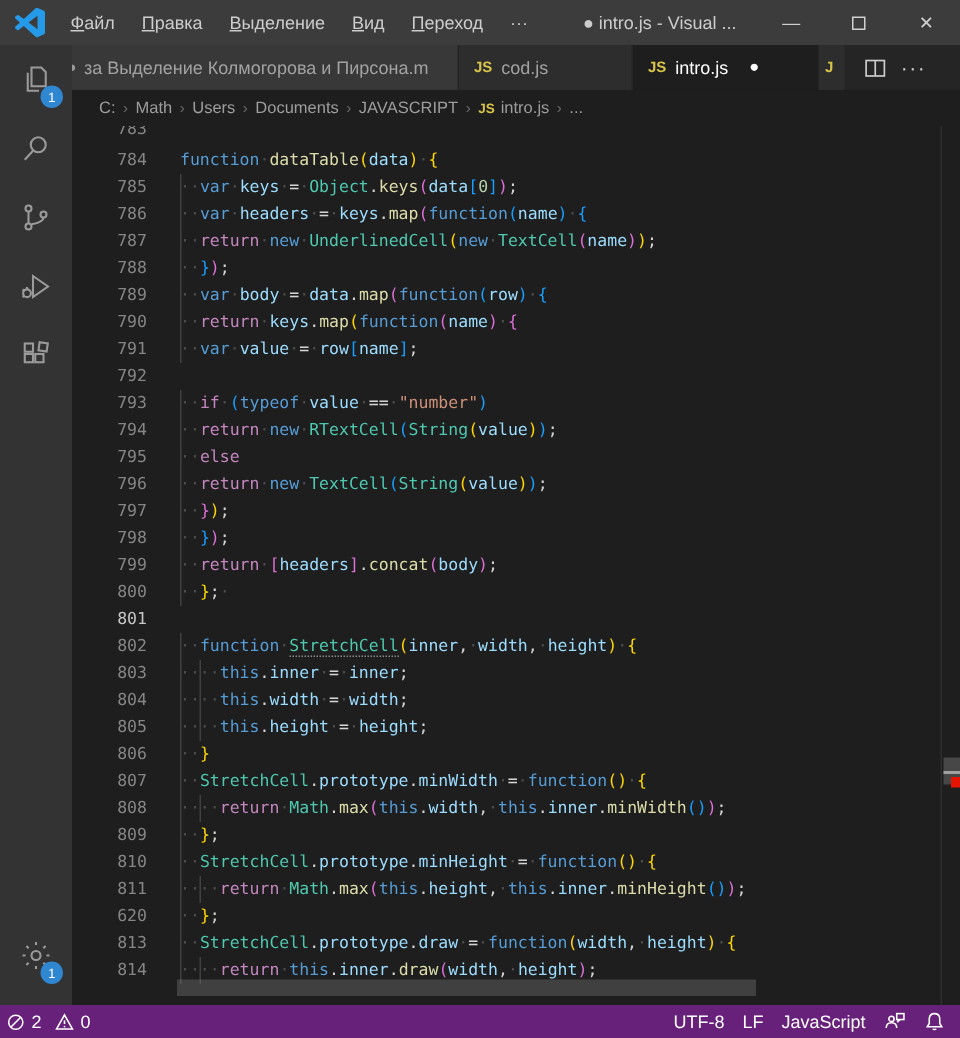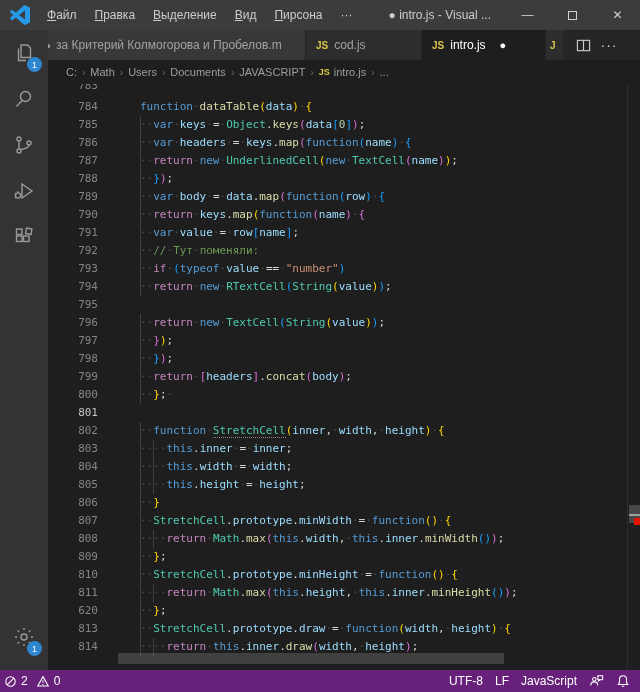--- a/index.html
+++ b/index.html
@@ -51,21 +51,21 @@
               justify-content:center; color:#9a9a9a; }
   .act-icon svg { display:block; }
   #act-settings { position:absolute; bottom:10px; left:0; }
   .badge { position:absolute; right:6px; bottom:4px; min-width:15px; height:15px; border-radius:8px;
            background:#2f86d1; color:#ffffff; font-size:9px; display:flex; align-items:center;
            justify-content:center; padding:0 3px; }
 
   
   #editor { position:absolute; left:48px; top:84px; width:592px; height:586px; background:#1e1e1e;
             overflow:hidden; font-family:"DejaVu Sans Mono", monospace; font-size:11px; }
-  .row { display:flex; height:18px; line-height:18px; white-space:pre;gap:20px; }
+  .row { display:flex; height:18px; line-height:18px; white-space:pre; }
   .row.partial { height:14px; overflow:hidden; }
   .row.partial .ln { margin-top:-7px; }
   .ln { flex:0 0 72px; width:72px; padding-right:22px; text-align:right; color:#858585; }
   .cur .ln { color:#c6c6c6; }
   .tx { position:relative; flex:1; overflow:hidden; }
   .cur .tx { background:rgba(255,255,255,0.045); }
   .g0 .tx::before { content:""; position:absolute; left:0; top:0; bottom:0;
                     border-left:1px solid #404040; }
   .g2 .tx::after { content:""; position:absolute; left:13px; top:0; bottom:0;
                    border-left:1px solid #404040; }
@@ -99,37 +99,37 @@
 
   <div id="titlebar">
     <svg id="vscode-logo" viewBox="0 0 24 24">
       <path fill="#259ae9" d="M23.15 2.587L18.21.35a1.49 1.49 0 0 0-1.7.29l-9.46 8.63-4.12-3.128a.999.999 0 0 0-1.276.057L.327 7.261A1 1 0 0 0 .326 8.74L3.899 12 .326 15.26a1 1 0 0 0 .001 1.479L1.65 17.94a.999.999 0 0 0 1.276.057l4.12-3.128 9.46 8.63a1.492 1.492 0 0 0 1.704.29l4.942-2.377A1.5 1.5 0 0 0 24 20.06V3.939a1.5 1.5 0 0 0-.85-1.352zm-5.146 14.861L10.826 12l7.178-5.448v10.896z"></path>
     </svg>
     <div id="menus" style="display: flex;">
         <div class="menu-item">Файл</div>
         <div class="menu-item">Правка</div>
         <div class="menu-item">Выделение</div>
         <div class="menu-item">Вид</div>
-        <div class="menu-item">Пирсона</div>
+        <div class="menu-item">Переход</div>
       </div>
     <div class="menu-item no-mnemonic">···</div>
     <div id="window-title">● intro.js - Visual ...</div>
     <div id="window-controls">
       <div class="win-btn">—</div>
       <div class="win-btn">
           <span class="box"></span>
         </div>
       <div class="win-btn">✕</div>
     </div>
   </div>
 
   <div id="tabbar">
     <div class="tab" id="tab-1">
       <span class="tab-sliver">◗</span>
-      <span>за Критерий Колмогорова и Пробелов.m</span>
+      <span>за Выделение Колмогорова и Пирсона.m</span>
     </div>
     <div class="tab" id="tab-2">
       <span class="js-badge">JS</span>
       <span>cod.js</span>
     </div>
     <div class="tab" id="tab-3">
       <span class="js-badge">JS</span>
       <span>intro.js</span>
       <span class="dirty-dot">●</span>
     </div>
@@ -217,24 +217,24 @@
     <div id="code">
         <div class="row partial"><span class="ln">783</span><span class="tx"></span></div>
         <div class="row"><span class="ln">784</span><span class="tx"><span style="color: rgb(86, 156, 214);">function</span><span style="color: rgb(77, 77, 77);">·</span><span style="color: rgb(220, 220, 170);">dataTable</span><span style="color: rgb(255, 215, 0);">(</span><span style="color: rgb(156, 220, 254);">data</span><span style="color: rgb(255, 215, 0);">)</span><span style="color: rgb(77, 77, 77);">·</span><span style="color: rgb(255, 215, 0);">{</span></span></div>
         <div class="row g0"><span class="ln">785</span><span class="tx"><span style="color: rgb(77, 77, 77);">··</span><span style="color: rgb(86, 156, 214);">var</span><span style="color: rgb(77, 77, 77);">·</span><span style="color: rgb(156, 220, 254);">keys</span><span style="color: rgb(77, 77, 77);">·</span><span style="color: rgb(212, 212, 212);">=</span><span style="color: rgb(77, 77, 77);">·</span><span style="color: rgb(78, 201, 176);">Object</span><span style="color: rgb(212, 212, 212);">.</span><span style="color: rgb(220, 220, 170);">keys</span><span style="color: rgb(218, 112, 214);">(</span><span style="color: rgb(156, 220, 254);">data</span><span style="color: rgb(23, 159, 255);">[</span><span style="color: rgb(181, 206, 168);">0</span><span style="color: rgb(23, 159, 255);">]</span><span style="color: rgb(218, 112, 214);">)</span><span style="color: rgb(212, 212, 212);">;</span></span></div>
         <div class="row g0"><span class="ln">786</span><span class="tx"><span style="color: rgb(77, 77, 77);">··</span><span style="color: rgb(86, 156, 214);">var</span><span style="color: rgb(77, 77, 77);">·</span><span style="color: rgb(156, 220, 254);">headers</span><span style="color: rgb(77, 77, 77);">·</span><span style="color: rgb(212, 212, 212);">=</span><span style="color: rgb(77, 77, 77);">·</span><span style="color: rgb(156, 220, 254);">keys</span><span style="color: rgb(212, 212, 212);">.</span><span style="color: rgb(220, 220, 170);">map</span><span style="color: rgb(218, 112, 214);">(</span><span style="color: rgb(86, 156, 214);">function</span><span style="color: rgb(23, 159, 255);">(</span><span style="color: rgb(156, 220, 254);">name</span><span style="color: rgb(23, 159, 255);">)</span><span style="color: rgb(77, 77, 77);">·</span><span style="color: rgb(23, 159, 255);">{</span></span></div>
         <div class="row g0"><span class="ln">787</span><span class="tx"><span style="color: rgb(77, 77, 77);">··</span><span style="color: rgb(197, 134, 192);">return</span><span style="color: rgb(77, 77, 77);">·</span><span style="color: rgb(86, 156, 214);">new</span><span style="color: rgb(77, 77, 77);">·</span><span style="color: rgb(78, 201, 176);">UnderlinedCell</span><span style="color: rgb(255, 215, 0);">(</span><span style="color: rgb(86, 156, 214);">new</span><span style="color: rgb(77, 77, 77);">·</span><span style="color: rgb(78, 201, 176);">TextCell</span><span style="color: rgb(218, 112, 214);">(</span><span style="color: rgb(156, 220, 254);">name</span><span style="color: rgb(218, 112, 214);">)</span><span style="color: rgb(255, 215, 0);">)</span><span style="color: rgb(212, 212, 212);">;</span></span></div>
         <div class="row g0"><span class="ln">788</span><span class="tx"><span style="color: rgb(77, 77, 77);">··</span><span style="color: rgb(23, 159, 255);">}</span><span style="color: rgb(218, 112, 214);">)</span><span style="color: rgb(212, 212, 212);">;</span></span></div>
         <div class="row g0"><span class="ln">789</span><span class="tx"><span style="color: rgb(77, 77, 77);">··</span><span style="color: rgb(86, 156, 214);">var</span><span style="color: rgb(77, 77, 77);">·</span><span style="color: rgb(156, 220, 254);">body</span><span style="color: rgb(77, 77, 77);">·</span><span style="color: rgb(212, 212, 212);">=</span><span style="color: rgb(77, 77, 77);">·</span><span style="color: rgb(156, 220, 254);">data</span><span style="color: rgb(212, 212, 212);">.</span><span style="color: rgb(220, 220, 170);">map</span><span style="color: rgb(218, 112, 214);">(</span><span style="color: rgb(86, 156, 214);">function</span><span style="color: rgb(23, 159, 255);">(</span><span style="color: rgb(156, 220, 254);">row</span><span style="color: rgb(23, 159, 255);">)</span><span style="color: rgb(77, 77, 77);">·</span><span style="color: rgb(23, 159, 255);">{</span></span></div>
         <div class="row g0"><span class="ln">790</span><span class="tx"><span style="color: rgb(77, 77, 77);">··</span><span style="color: rgb(197, 134, 192);">return</span><span style="color: rgb(77, 77, 77);">·</span><span style="color: rgb(156, 220, 254);">keys</span><span style="color: rgb(212, 212, 212);">.</span><span style="color: rgb(220, 220, 170);">map</span><span style="color: rgb(255, 215, 0);">(</span><span style="color: rgb(86, 156, 214);">function</span><span style="color: rgb(218, 112, 214);">(</span><span style="color: rgb(156, 220, 254);">name</span><span style="color: rgb(218, 112, 214);">)</span><span style="color: rgb(77, 77, 77);">·</span><span style="color: rgb(218, 112, 214);">{</span></span></div>
         <div class="row g0"><span class="ln">791</span><span class="tx"><span style="color: rgb(77, 77, 77);">··</span><span style="color: rgb(86, 156, 214);">var</span><span style="color: rgb(77, 77, 77);">·</span><span style="color: rgb(156, 220, 254);">value</span><span style="color: rgb(77, 77, 77);">·</span><span style="color: rgb(212, 212, 212);">=</span><span style="color: rgb(77, 77, 77);">·</span><span style="color: rgb(156, 220, 254);">row</span><span style="color: rgb(23, 159, 255);">[</span><span style="color: rgb(156, 220, 254);">name</span><span style="color: rgb(23, 159, 255);">]</span><span style="color: rgb(212, 212, 212);">;</span></span></div>
-        <div class="row g0"><span class="ln">792</span><span class="tx"><span style="color: rgb(77, 77, 77);">··</span><span style="color: rgb(106, 153, 85);">//</span><span style="color: rgb(77, 77, 77);">·</span><span style="color: rgb(106, 153, 85);">Тут</span><span style="color: rgb(77, 77, 77);">·</span><span style="color: rgb(106, 153, 85);">поменяли:</span></span></div>
+        <div class="row g0"><span class="ln">792</span></div>
         <div class="row g0"><span class="ln">793</span><span class="tx"><span style="color: rgb(77, 77, 77);">··</span><span style="color: rgb(197, 134, 192);">if</span><span style="color: rgb(77, 77, 77);">·</span><span style="color: rgb(23, 159, 255);">(</span><span style="color: rgb(86, 156, 214);">typeof</span><span style="color: rgb(77, 77, 77);">·</span><span style="color: rgb(156, 220, 254);">value</span><span style="color: rgb(77, 77, 77);">·</span><span style="color: rgb(212, 212, 212);">==</span><span style="color: rgb(77, 77, 77);">·</span><span style="color: rgb(206, 145, 120);">"number"</span><span style="color: rgb(23, 159, 255);">)</span></span></div>
         <div class="row g0"><span class="ln">794</span><span class="tx"><span style="color: rgb(77, 77, 77);">··</span><span style="color: rgb(197, 134, 192);">return</span><span style="color: rgb(77, 77, 77);">·</span><span style="color: rgb(86, 156, 214);">new</span><span style="color: rgb(77, 77, 77);">·</span><span style="color: rgb(78, 201, 176);">RTextCell</span><span style="color: rgb(23, 159, 255);">(</span><span style="color: rgb(78, 201, 176);">String</span><span style="color: rgb(255, 215, 0);">(</span><span style="color: rgb(156, 220, 254);">value</span><span style="color: rgb(255, 215, 0);">)</span><span style="color: rgb(23, 159, 255);">)</span><span style="color: rgb(212, 212, 212);">;</span></span></div>
-        <div class="row g0"><span class="ln">795</span></div>
+        <div class="row g0"><span class="ln">795</span><span class="tx"><span style="color: rgb(77, 77, 77);">··</span><span style="color: rgb(197, 134, 192);">else</span></span></div>
         <div class="row g0"><span class="ln">796</span><span class="tx"><span style="color: rgb(77, 77, 77);">··</span><span style="color: rgb(197, 134, 192);">return</span><span style="color: rgb(77, 77, 77);">·</span><span style="color: rgb(86, 156, 214);">new</span><span style="color: rgb(77, 77, 77);">·</span><span style="color: rgb(78, 201, 176);">TextCell</span><span style="color: rgb(23, 159, 255);">(</span><span style="color: rgb(78, 201, 176);">String</span><span style="color: rgb(255, 215, 0);">(</span><span style="color: rgb(156, 220, 254);">value</span><span style="color: rgb(255, 215, 0);">)</span><span style="color: rgb(23, 159, 255);">)</span><span style="color: rgb(212, 212, 212);">;</span></span></div>
         <div class="row g0"><span class="ln">797</span><span class="tx"><span style="color: rgb(77, 77, 77);">··</span><span style="color: rgb(218, 112, 214);">}</span><span style="color: rgb(255, 215, 0);">)</span><span style="color: rgb(212, 212, 212);">;</span></span></div>
         <div class="row g0"><span class="ln">798</span><span class="tx"><span style="color: rgb(77, 77, 77);">··</span><span style="color: rgb(23, 159, 255);">}</span><span style="color: rgb(218, 112, 214);">)</span><span style="color: rgb(212, 212, 212);">;</span></span></div>
         <div class="row g0"><span class="ln">799</span><span class="tx"><span style="color: rgb(77, 77, 77);">··</span><span style="color: rgb(197, 134, 192);">return</span><span style="color: rgb(77, 77, 77);">·</span><span style="color: rgb(218, 112, 214);">[</span><span style="color: rgb(156, 220, 254);">headers</span><span style="color: rgb(218, 112, 214);">]</span><span style="color: rgb(212, 212, 212);">.</span><span style="color: rgb(220, 220, 170);">concat</span><span style="color: rgb(218, 112, 214);">(</span><span style="color: rgb(156, 220, 254);">body</span><span style="color: rgb(218, 112, 214);">)</span><span style="color: rgb(212, 212, 212);">;</span></span></div>
         <div class="row g0"><span class="ln">800</span><span class="tx"><span style="color: rgb(77, 77, 77);">··</span><span style="color: rgb(255, 215, 0);">}</span><span style="color: rgb(212, 212, 212);">;</span><span style="color: rgb(77, 77, 77);">·</span></span></div>
         <div class="row cur g0"><span class="ln">801</span></div>
         <div class="row g0"><span class="ln">802</span><span class="tx"><span style="color: rgb(77, 77, 77);">··</span><span style="color: rgb(86, 156, 214);">function</span><span style="color: rgb(77, 77, 77);">·</span><span class="tk-dotted" style="color: rgb(78, 201, 176);">StretchCell</span><span style="color: rgb(255, 215, 0);">(</span><span style="color: rgb(156, 220, 254);">inner</span><span style="color: rgb(212, 212, 212);">,</span><span style="color: rgb(77, 77, 77);">·</span><span style="color: rgb(156, 220, 254);">width</span><span style="color: rgb(212, 212, 212);">,</span><span style="color: rgb(77, 77, 77);">·</span><span style="color: rgb(156, 220, 254);">height</span><span style="color: rgb(255, 215, 0);">)</span><span style="color: rgb(77, 77, 77);">·</span><span style="color: rgb(255, 215, 0);">{</span></span></div>
         <div class="row g0 g2"><span class="ln">803</span><span class="tx"><span style="color: rgb(77, 77, 77);">····</span><span style="color: rgb(86, 156, 214);">this</span><span style="color: rgb(212, 212, 212);">.</span><span style="color: rgb(156, 220, 254);">inner</span><span style="color: rgb(77, 77, 77);">·</span><span style="color: rgb(212, 212, 212);">=</span><span style="color: rgb(77, 77, 77);">·</span><span style="color: rgb(156, 220, 254);">inner</span><span style="color: rgb(212, 212, 212);">;</span></span></div>
         <div class="row g0 g2"><span class="ln">804</span><span class="tx"><span style="color: rgb(77, 77, 77);">····</span><span style="color: rgb(86, 156, 214);">this</span><span style="color: rgb(212, 212, 212);">.</span><span style="color: rgb(156, 220, 254);">width</span><span style="color: rgb(77, 77, 77);">·</span><span style="color: rgb(212, 212, 212);">=</span><span style="color: rgb(77, 77, 77);">·</span><span style="color: rgb(156, 220, 254);">width</span><span style="color: rgb(212, 212, 212);">;</span></span></div>
         <div class="row g0 g2"><span class="ln">805</span><span class="tx"><span style="color: rgb(77, 77, 77);">····</span><span style="color: rgb(86, 156, 214);">this</span><span style="color: rgb(212, 212, 212);">.</span><span style="color: rgb(156, 220, 254);">height</span><span style="color: rgb(77, 77, 77);">·</span><span style="color: rgb(212, 212, 212);">=</span><span style="color: rgb(77, 77, 77);">·</span><span style="color: rgb(156, 220, 254);">height</span><span style="color: rgb(212, 212, 212);">;</span></span></div>

